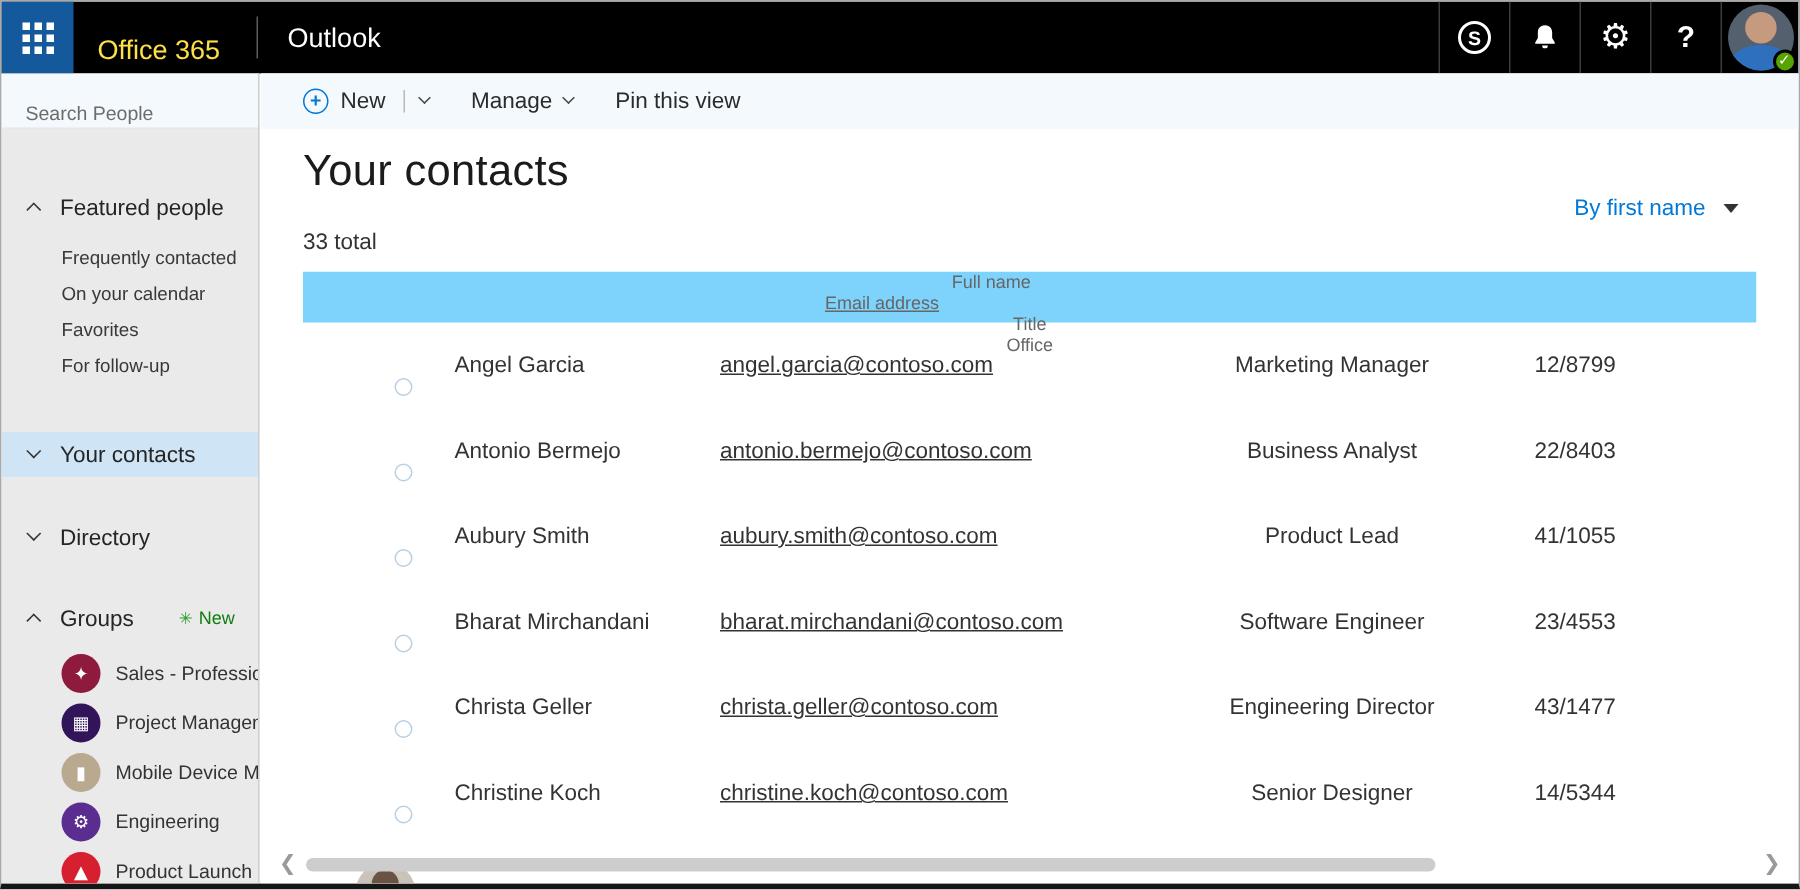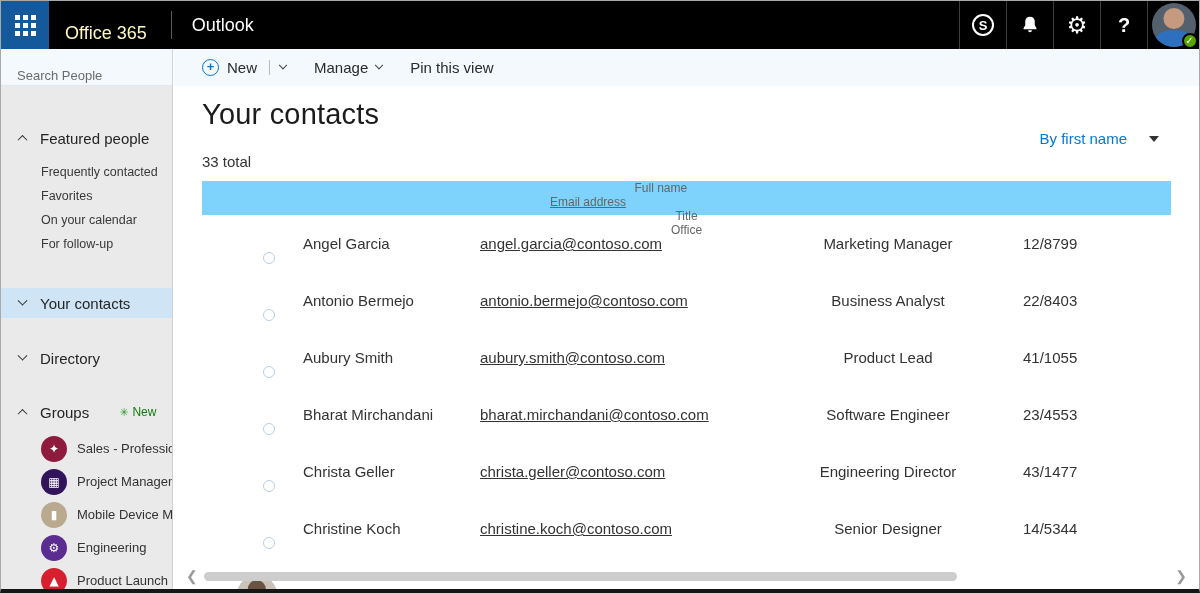--- a/index.html
+++ b/index.html
@@ -5,21 +5,21 @@
   * { margin:0; padding:0; box-sizing:border-box; }
   body { font-family:"Liberation Sans","DejaVu Sans",sans-serif; background:#fff; }
   .screen { position:relative; width:1200px; height:593px; overflow:hidden; background:#fff;
             border:1px solid #a9a9a9; border-bottom:4px solid #161616; }
 
   
   .topbar { position:absolute; top:0; left:0; right:0; height:48px; background:#000; display:flex; align-items:stretch; }
   .waffle { width:48px; height:48px; background:#15599d; display:flex; align-items:center; justify-content:center; cursor:pointer; }
   .waffle-grid { display:grid; grid-template-columns:repeat(3,5px); grid-template-rows:repeat(3,5px); gap:3px; }
   .waffle-grid i { background:#fff; display:block; }
-  .brand { color:#fef9c3; font-size:18px; display:flex; align-items:center; padding:16px 24px 0 16px; cursor:pointer; }
+  .brand { color:#fde047; font-size:18px; display:flex; align-items:center; padding:16px 24px 0 16px; cursor:pointer; }
   .tb-sep { width:1px; height:28px; background:#5d5d5d; align-self:center; }
   .product { color:#fff; font-size:18px; display:flex; align-items:center; padding:0 20px; cursor:pointer; }
   .tb-right { margin-left:auto; display:flex; align-items:stretch; }
   .tb-icon { width:47px; display:flex; align-items:center; justify-content:center; border-left:1px solid #3c3c3c; color:#fff; cursor:pointer; }
   .skype-badge { width:22px; height:22px; border:2px solid #fff; border-radius:50%; display:flex; align-items:center; justify-content:center; font-size:13px; font-weight:bold; color:#fff; }
   .gear-glyph { font-size:23px; line-height:1; color:#fff; font-family:"DejaVu Sans",sans-serif; }
   .help-glyph { font-size:20px; font-weight:bold; color:#fff; }
   .me-cell { width:52px; display:flex; align-items:center; justify-content:center; border-left:1px solid #3c3c3c; cursor:pointer; }
   .me-avatar { position:relative; width:44px; height:44px; border-radius:50%; overflow:visible; }
   .me-photo { position:absolute; inset:0; border-radius:50%; overflow:hidden; background:#55606e; }
@@ -54,21 +54,21 @@
   .main { position:absolute; top:48px; left:173px; right:0; bottom:0; background:#fff; }
   .cmdbar { height:37px; background:#f3f9fd; display:flex; align-items:center; padding-left:28px; gap:28px; }
   .cmd { display:flex; align-items:center; gap:8px; font-size:15px; color:#2b2b2b; cursor:pointer; }
   .plus-circle { width:17px; height:17px; border:1.5px solid #0078d7; border-radius:50%; color:#0078d7; font-size:13px; line-height:14px; text-align:center; font-weight:bold; }
   .cmd .pipe { width:1px; height:15px; background:#b9b9b9; margin:0 2px 0 4px; }
   .cmd .chv { width:6px; height:6px; border-color:#444; }
 
   .page-head { position:relative; padding:12px 40px 0 28px; }
   .page-title { font-size:29px; font-weight:300; color:#1b1b1b; letter-spacing:0.2px; }
   .page-total { font-size:15px; color:#333; margin-top:22px; }
-  .sort-by { position:absolute; right:40px; top:44px; display:flex; align-items:center; gap:22px; font-size:15px; color:#0078d7; cursor:pointer; }
+  .sort-by { position:absolute; right:40px; top:44px; display:flex; align-items:center; gap:12px; font-size:15px; color:#0078d7; cursor:pointer; }
   .caret-down { width:0; height:0; border-left:5px solid transparent; border-right:5px solid transparent; border-top:6px solid #333; }
 
   .table { position:absolute; left:28px; right:28px; top:132px; bottom:0; overflow:hidden; }
   .thead { display:flex; align-items:center; height:34px; background:#7dd3fc; font-size:12px; color:#666;flex-direction:column; }
   .col-name { width:278px; padding-left:87px; } .col-email { width:273px;text-decoration:underline; } .col-title { width:270px;text-align:center; } .col-office { flex:1; }
   .trow { display:flex; align-items:center; height:57px; font-size:15px; color:#333; cursor:pointer; }
   .trow .col-name { display:flex; align-items:center; padding-left:35px; gap:26px; }
   .pav { position:relative; flex:0 0 auto; width:40px; height:40px; border-radius:50%; overflow:hidden; background:var(--pbg,#d6d1c8); }
   .pav .head { position:absolute; top:13%; left:50%; transform:translateX(-50%); width:46%; height:46%; border-radius:50%; background:var(--skin,#c9a183); }
   .pav .body { position:absolute; bottom:-14%; left:50%; transform:translateX(-50%); width:88%; height:52%; border-radius:50% 50% 0 0; background:var(--clothes,#444); }
@@ -142,22 +142,22 @@
 
     </div>
 
     <div class="nav">
       <div class="nav-header">
         <span class="chv up"></span>
         <span>Featured people</span>
       </div>
       <div class="sub-list">
         <div class="sub-item">Frequently contacted</div>
+        <div class="sub-item">On your calendar</div>
         <div class="sub-item">Favorites</div>
-        <div class="sub-item">On your calendar</div>
         <div class="sub-item">For follow-up</div>
       </div>
 
       <div class="nav-gap-lg"></div>
       <div class="nav-header selected">
         <span class="chv down"></span>
         <span>Your contacts</span>
       </div>
 
       <div class="nav-gap-md"></div>

